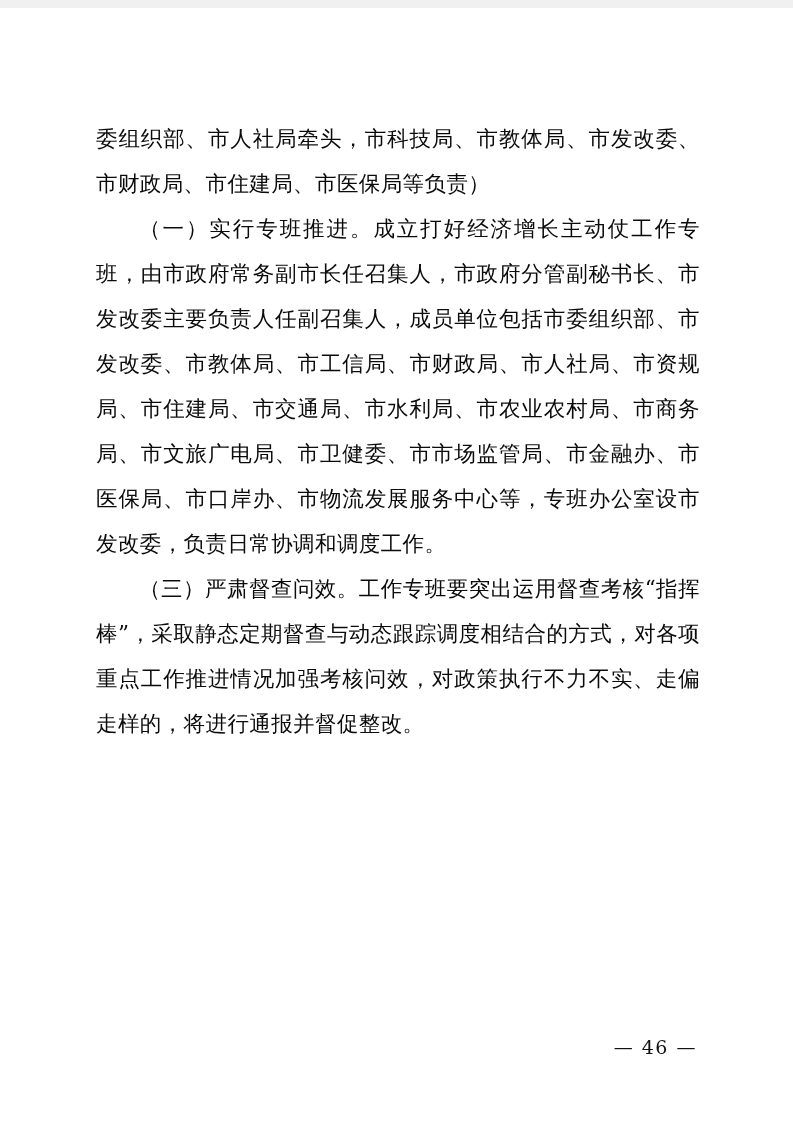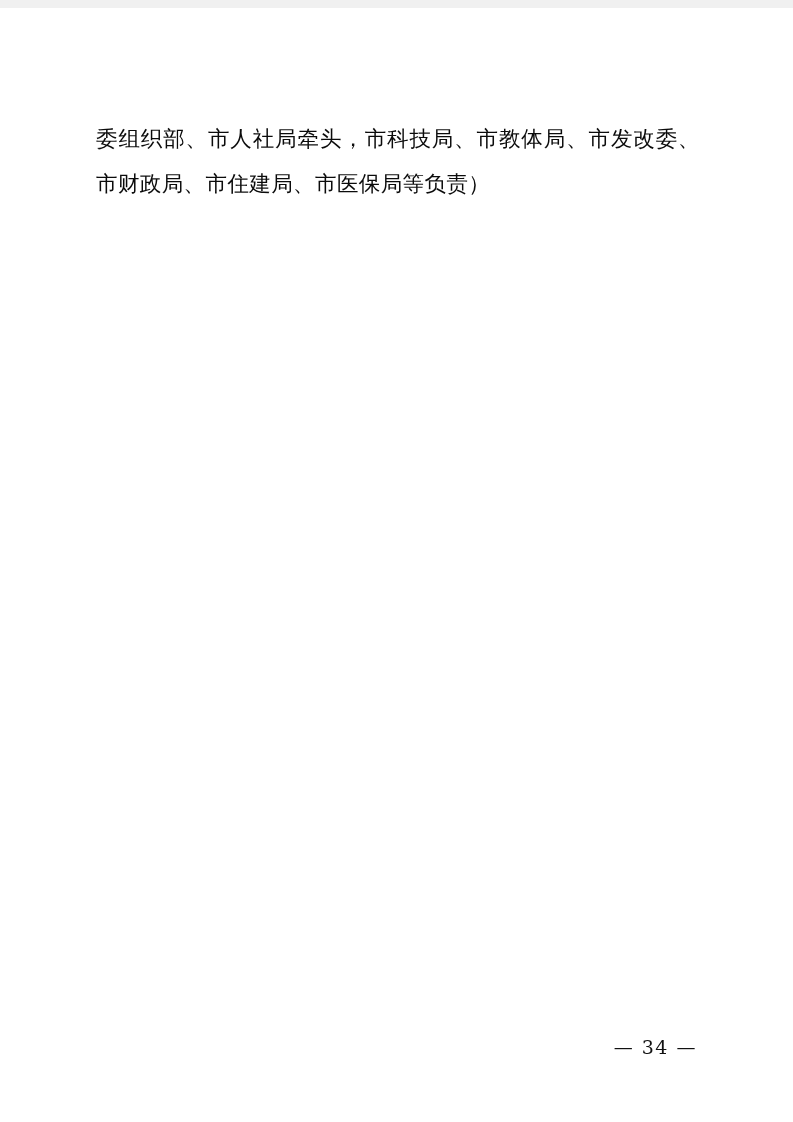--- a/index.html
+++ b/index.html
@@ -60,19 +60,21 @@
 </style>
 </head>
 <body>
 
 <div class="page">
   <div class="content">
 
     <p class="para cont">委组织部、市人社局牵头，市科技局、市教体局、市发改委、市财政局、市住建局、市医保局等负责）</p>
 
 
+    <p class="para indent">（一）实行专班推进。成立打好经济增长主动仗工作专班，由市政府常务副市长任召集人，市政府分管副秘书长、市发改委主要负责人任副召集人，成员单位包括市委组织部、市发改委、市教体局、市工信局、市财政局、市人社局、市资规局、市住建局、市交通局、市水利局、市农业农村局、市商务局、市文旅广电局、市卫健委、市市场监管局、市金融办、市医保局、市口岸办、市物流发展服务中心等，专班办公室设市发改委，负责日常协调和调度工作。</p>
 
 
+    <p class="para indent">（三）严肃督查问效。工作专班要突出运用督查考核“指挥棒”，采取静态定期督查与动态跟踪调度相结合的方式，对各项重点工作推进情况加强考核问效，对政策执行不力不实、走偏走样的，将进行通报并督促整改。</p>
 
   </div>
 
-  <div class="pagenum">— 34 —</div>
+  <div class="pagenum">— 46 —</div>
 </div>
 
 </body></html>

